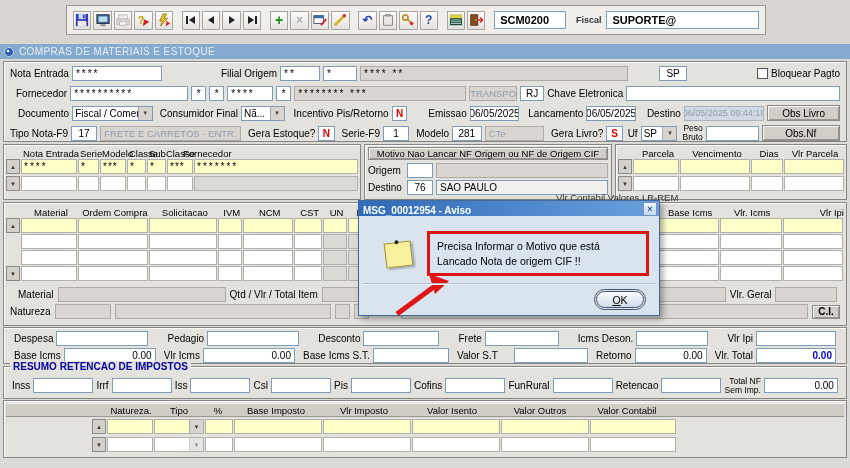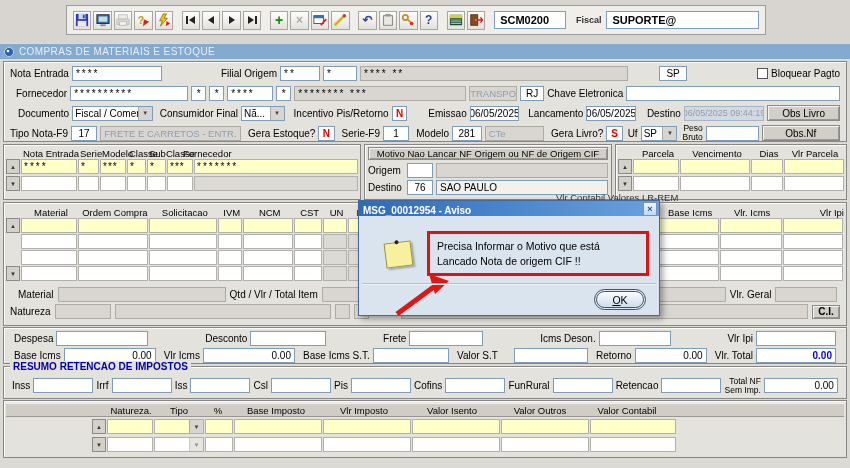--- a/index.html
+++ b/index.html
@@ -495,20 +495,24 @@
     </div>
   </div>
 
   <div class="panel" id="totals-panel">
     <div class="grow" style="justify-content:space-between;padding:3px 10px 0 10px">
       <div class="grow" style="gap:3px">
           <span class="lbl">Despesa</span>
           <div class="fi rt" style="width:92px"></div>
         </div>
       <div class="grow" style="gap:3px">
+          <span class="lbl">Pedagio</span>
+          <div class="fi rt" style="width:92px"></div>
+        </div>
+      <div class="grow" style="gap:3px">
           <span class="lbl">Desconto</span>
           <div class="fi rt" style="width:76px"></div>
         </div>
       <div class="grow" style="gap:3px">
           <span class="lbl">Frete</span>
           <div class="fi rt" style="width:74px"></div>
         </div>
       <div class="grow" style="gap:3px">
           <span class="lbl">Icms Deson.</span>
           <div class="fi rt" style="width:72px"></div>

